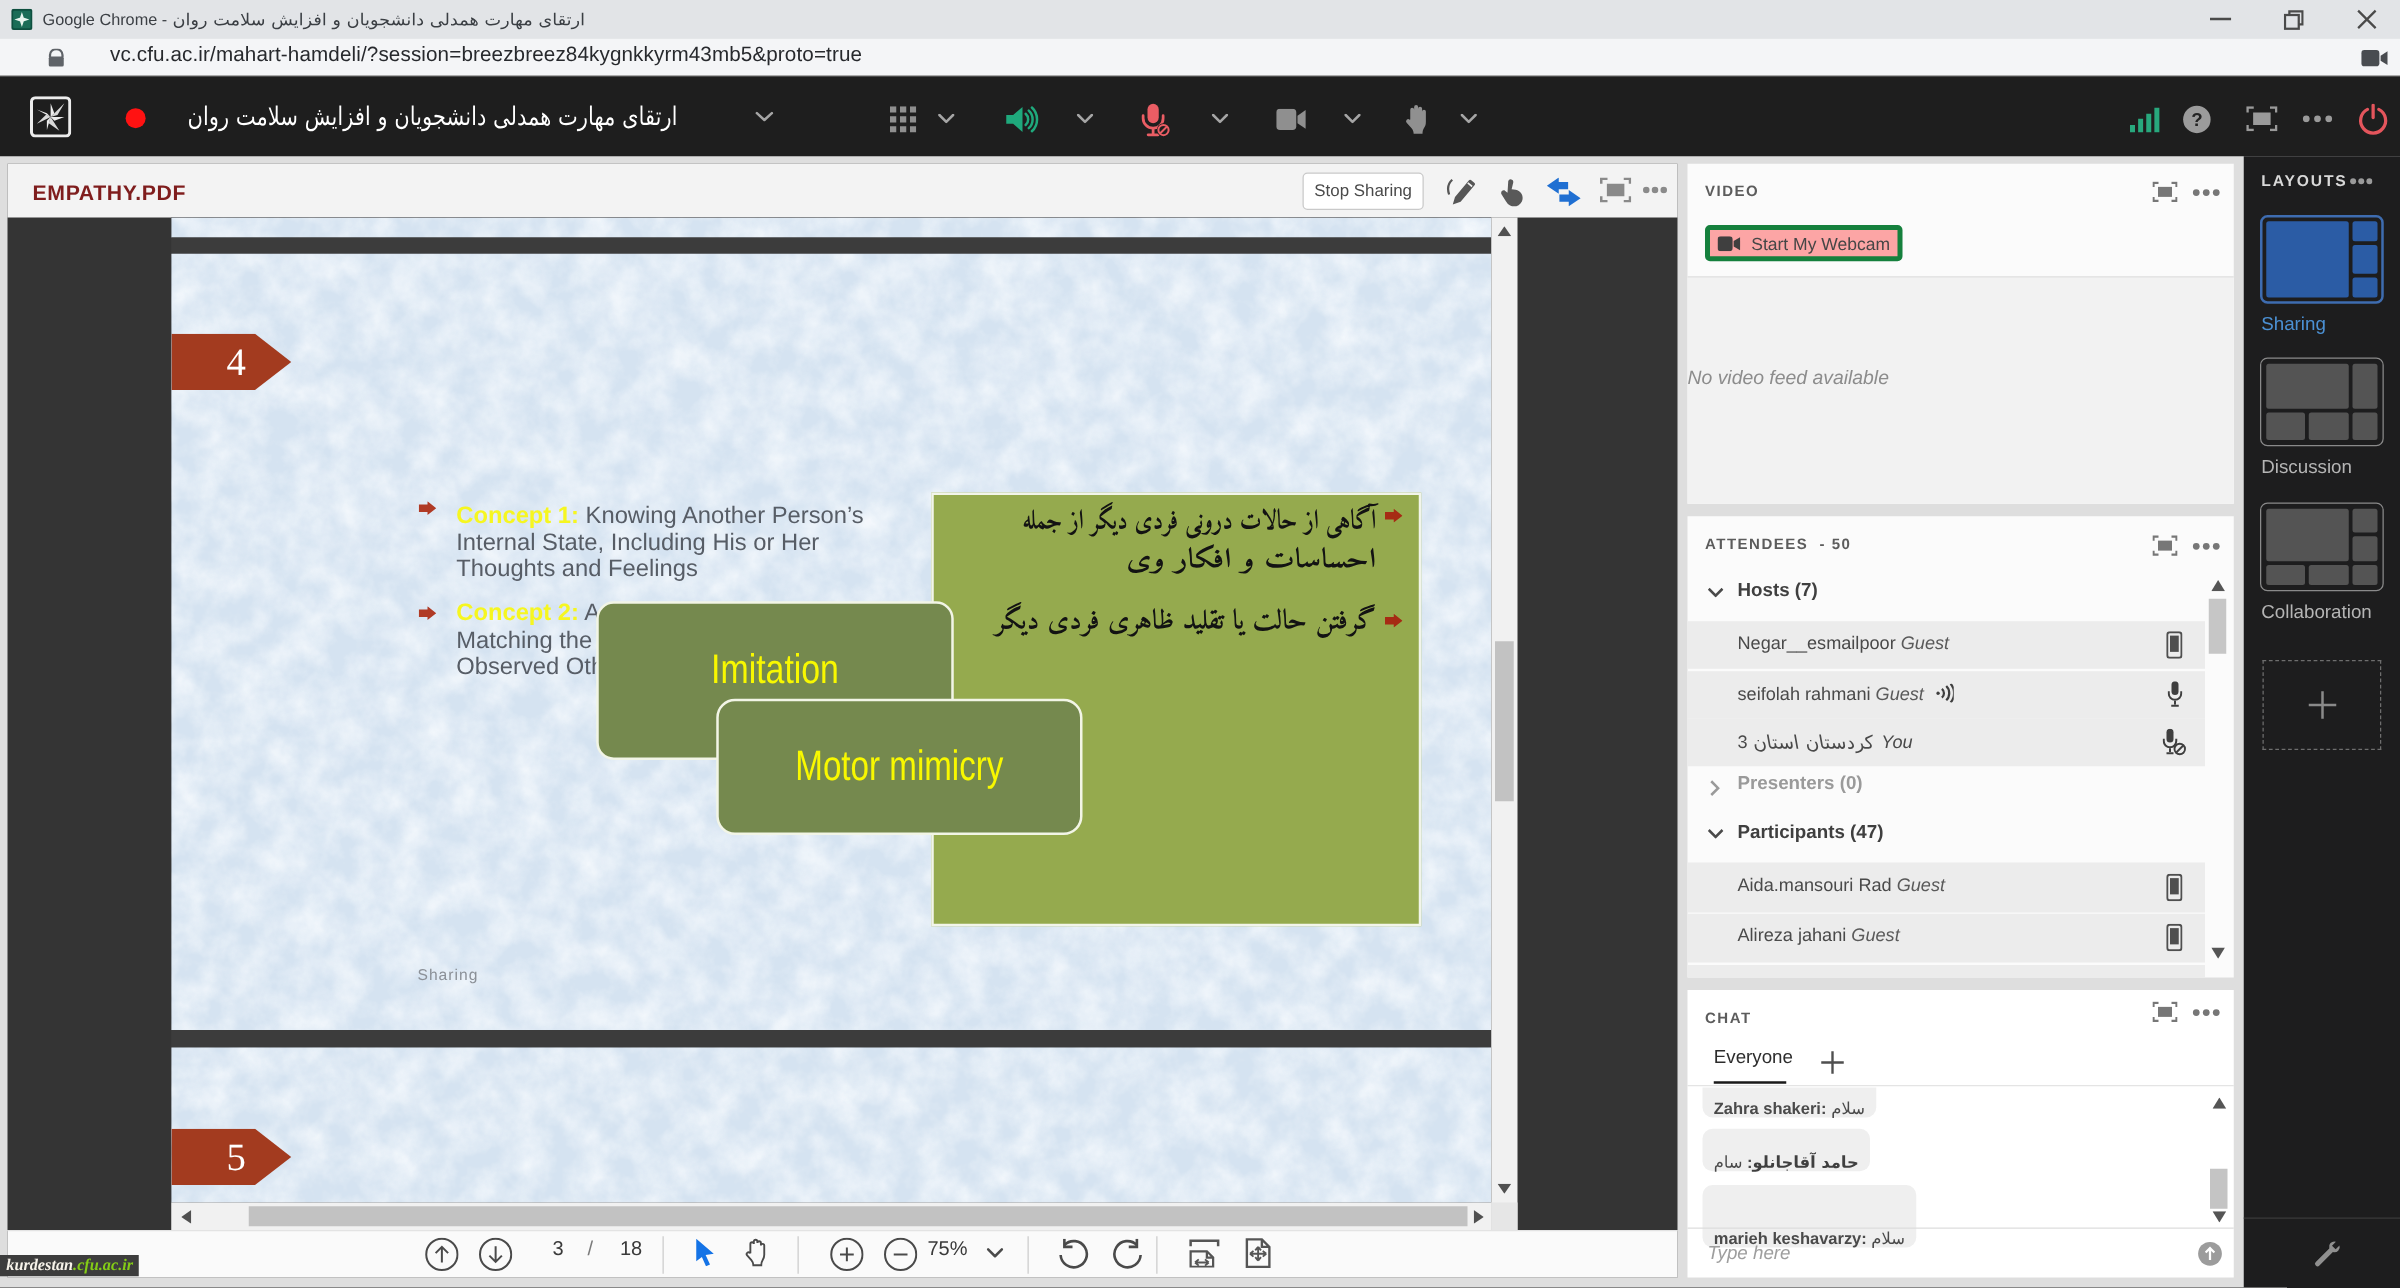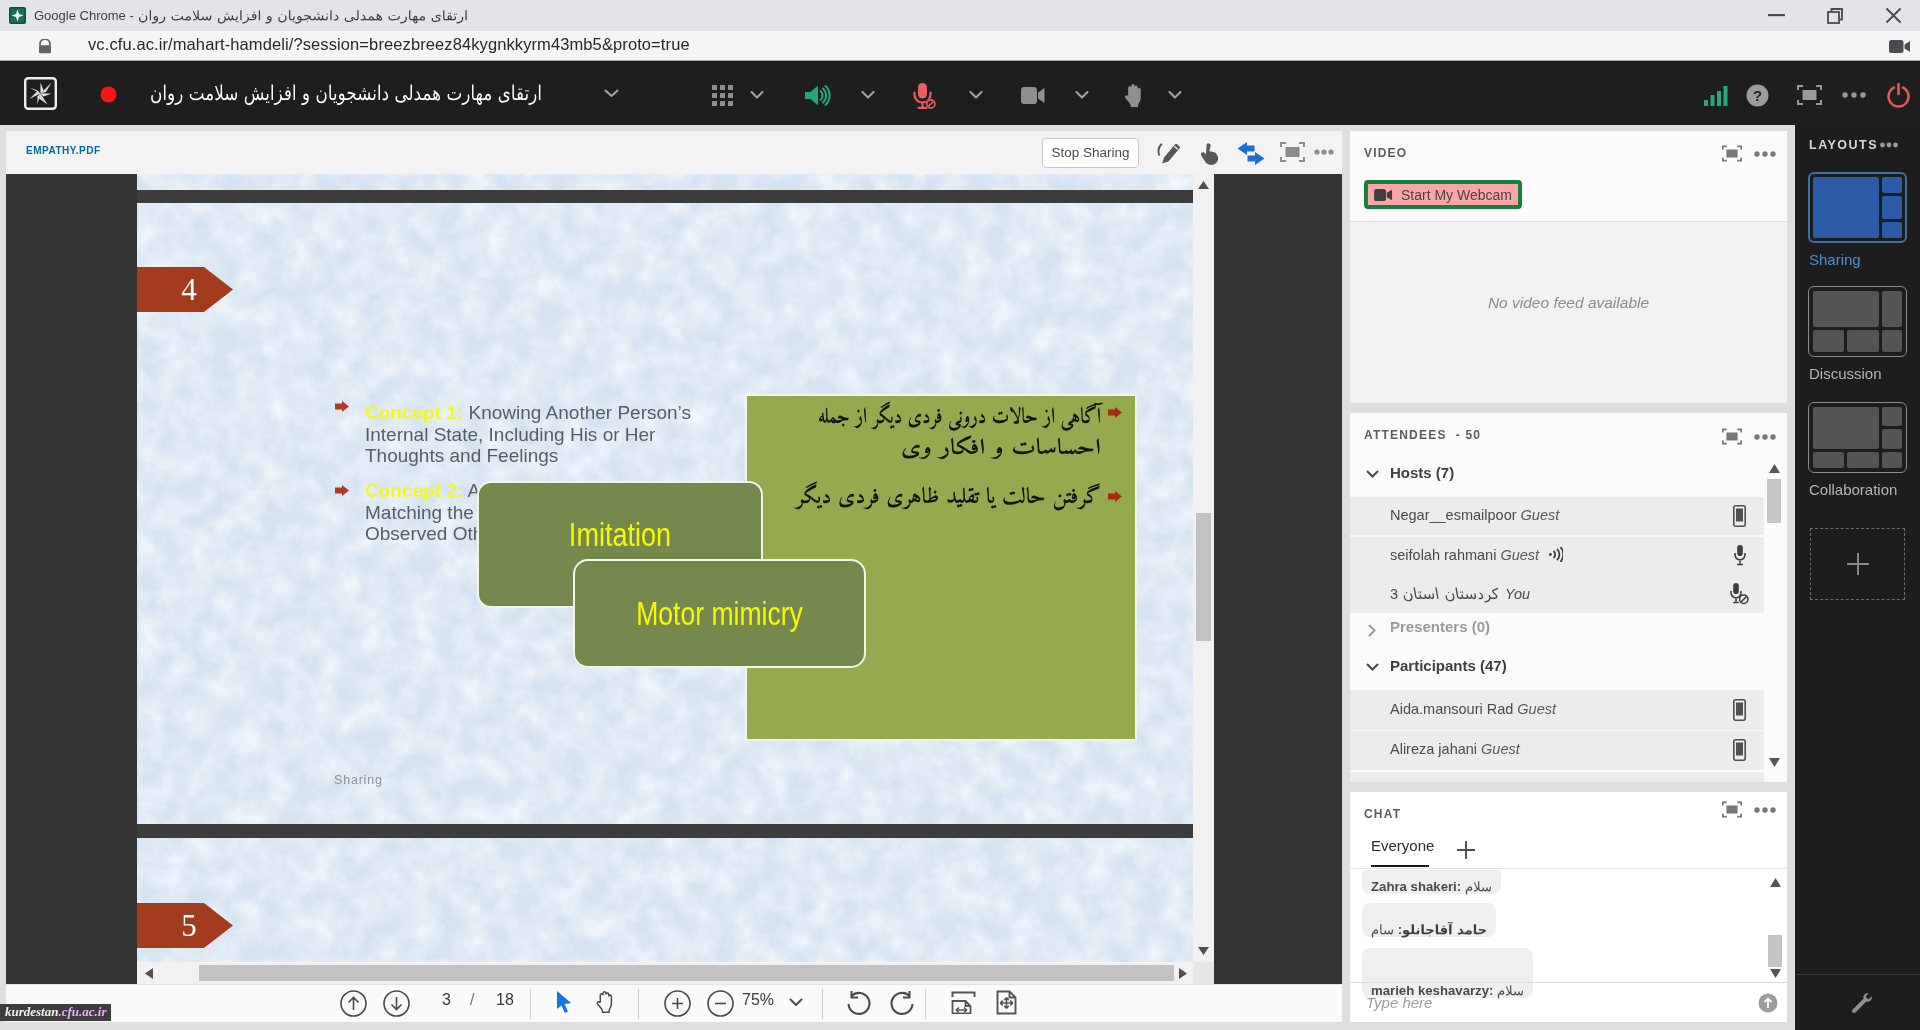--- a/index.html
+++ b/index.html
@@ -8,21 +8,21 @@
 svg{display:block}
 
 #titlebar{left:0;top:0;width:1920px;height:31px;background:#e2e4e7}
 #urlrow{left:0;top:31px;width:1920px;height:30px;background:#f4f5f7;border-bottom:1px solid #ababab}
 #topbar{left:0;top:61px;width:1920px;height:64px;background:#1e1e1e}
 .ttxt{font-size:13px;color:#3b3f44;white-space:nowrap}
 .chev{stroke:#a5a5a5;stroke-width:2;fill:none;stroke-linecap:round;stroke-linejoin:round}
 
 #sharepod{left:6px;top:131px;width:1336px;height:891px;background:#343434}
 #shphead{left:0;top:0;width:1336px;height:43px;background:#f3f3f3}
-#shpname{left:20px;top:14px;font-size:10px;font-weight:bold;color:#0369a1;letter-spacing:.5px}
+#shpname{left:20px;top:14px;font-size:17px;font-weight:bold;color:#7f1d1d;letter-spacing:.5px}
 #stopbtn{left:1036px;top:7px;width:97px;height:30px;background:#fff;border:1px solid #c9c9c9;border-radius:4px;font-size:13.5px;color:#4a4a4a;text-align:center;line-height:28px}
 #slidecol{left:131px;top:43px;width:1056px;height:810px;background:#3c3c3c;overflow:hidden}
 .slide{position:absolute;left:0;width:1056px;background:#d5e3f1;overflow:hidden}
 .texwrap{position:absolute;left:0;top:0;width:100%;height:100%;opacity:.8}
 
 #vsb{left:1187px;top:43px;width:21px;height:810px;background:#f1f1f1}
 #hsb{left:131px;top:831px;width:1056px;height:22px;background:#f1f1f1}
 #sbcorner{left:1187px;top:831px;width:21px;height:22px;background:#e6e6e6}
 
 #shtb{left:0;top:853px;width:1336px;height:38px;background:#fafafa;border-top:1px solid #e3e3e3}
@@ -380,21 +380,21 @@
         <path d="M1.5 10 h13 l5 5 v7.5 h-18 Z M14.5 10 v5 h5" fill="none" stroke="#555" stroke-width="1.8"></path>
         <path d="M5 19 h11 M5 19 l3-2.5 M5 19 l3 2.5 M16 19 l-3-2.5 M16 19 l-3 2.5" stroke="#555" stroke-width="1.5" fill="none"></path>
       </svg>
     <svg class="abs" style="left:990px;top:5px" width="21" height="25" viewBox="0 0 21 25">
         <path d="M1.5 1.5 h12 l6 6 v16 h-18 Z M13.5 1.5 v6 h6" fill="none" stroke="#555" stroke-width="1.9"></path>
         <path d="M10.5 7.5 v11 M10.5 7.5 l-2.3 2.8 M10.5 7.5 l2.3 2.8 M10.5 18.5 l-2.3-2.8 M10.5 18.5 l2.3-2.8 M4 13 h13 M4 13 l2.8-2.3 M4 13 l2.8 2.3 M17 13 l-2.8-2.3 M17 13 l-2.8 2.3" stroke="#555" stroke-width="1.5" fill="none"></path>
       </svg>
   </div>
 </div>
 
-<div class="abs" style="left:0;top:1004px;width:111px;height:17px;background:#3d3d3d;font-family:'Liberation Serif';font-style:italic;font-weight:bold;font-size:13px;line-height:16px;padding-left:5px"><span style="color:#f7f3ea">kurdestan</span><span style="color:#f0abfc">.cfu.ac.ir</span></div>
+<div class="abs" style="left:0;top:1004px;width:111px;height:17px;background:#3d3d3d;font-family:'Liberation Serif';font-style:italic;font-weight:bold;font-size:13px;line-height:16px;padding-left:5px"><span style="color:#f7f3ea">kurdestan</span><span style="color:#84cc16">.cfu.ac.ir</span></div>
 
 <div class="abs pod" id="videopod">
   <div class="podtitle">VIDEO</div>
   <svg class="abs" style="left:372px;top:14px" width="20" height="17" viewBox="0 0 25 20">
       <g stroke="#777" stroke-width="2.2" fill="none">
         <path d="M1 5 V1 H6"></path>
         <path d="M19 1 H24 V5"></path>
         <path d="M24 15 V19 H19"></path>
         <path d="M6 19 H1 V15"></path>
       </g>
@@ -406,21 +406,21 @@
       <circle cx="19" cy="3" r="2.7"></circle>
     </svg>
   <div class="abs" style="left:14px;top:49px;width:158px;height:29px;background:#fca5a5;border:4px solid #15803d;border-radius:4px;display:flex;align-items:center;justify-content:center;gap:8px;font-size:14px;color:#464646">
     <svg width="19" height="12" viewBox="0 0 22 14">
         <rect x="0" y="0" width="14" height="14" rx="3" fill="#3f3f3f"></rect>
         <path d="M15 4.5 L21 1 V13 L15 9.5 Z" fill="#3f3f3f"></path>
       </svg>
     Start My Webcam
   </div>
   <div class="abs" style="left:0;top:90px;width:437px;height:182px;background:#f2f2f2;border-top:1px solid #e0e0e0"></div>
-  <div class="abs" style="left:0;top:163px;width:437px;text-align:center;font-style:italic;font-size:15.5px;color:#8c8c8c">No video feed available</div>
+  <div class="abs" style="left:0;top:163px;width:437px;text-align:left;font-style:italic;font-size:15.5px;color:#8c8c8c">No video feed available</div>
 </div>
 
 <div class="abs pod" id="attpod">
   <div class="podtitle">ATTENDEES&nbsp;&nbsp;-&nbsp;50</div>
   <svg class="abs" style="left:372px;top:15px" width="20" height="17" viewBox="0 0 25 20">
       <g stroke="#777" stroke-width="2.2" fill="none">
         <path d="M1 5 V1 H6"></path>
         <path d="M19 1 H24 V5"></path>
         <path d="M24 15 V19 H19"></path>
         <path d="M6 19 H1 V15"></path>

